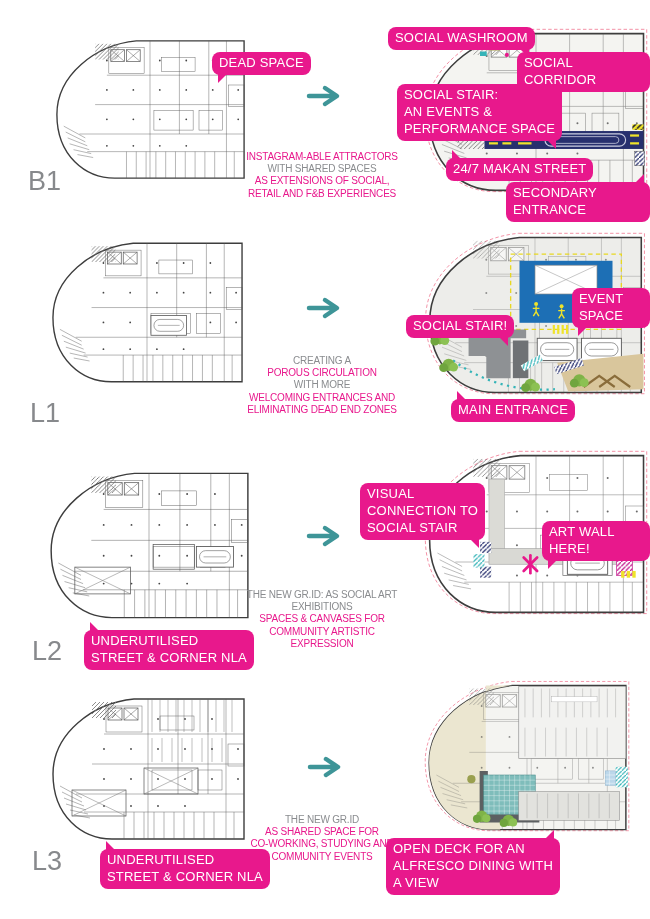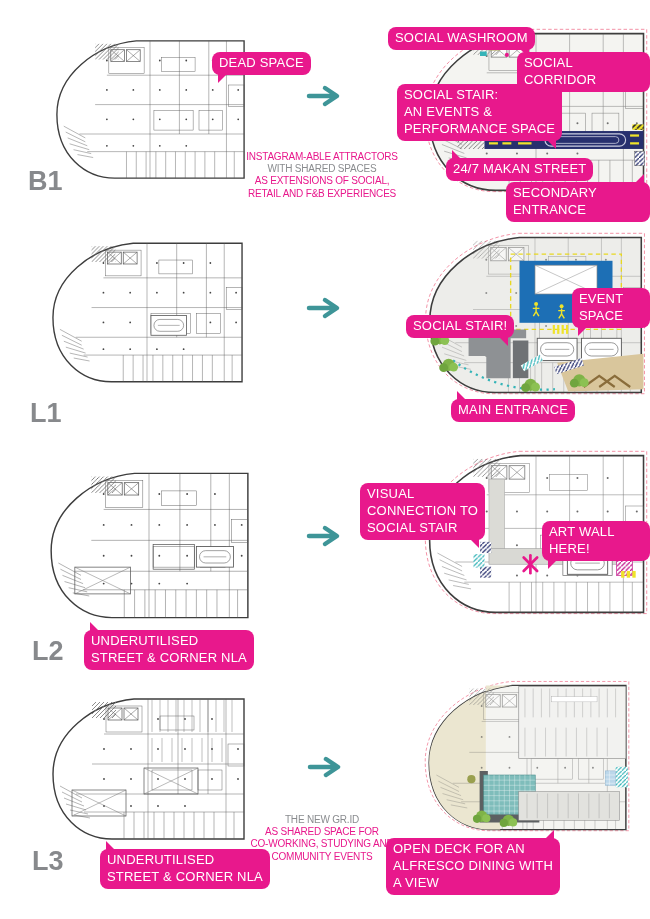--- a/index.html
+++ b/index.html
@@ -5,21 +5,21 @@
   :root{
     --pink:#E8188C;
     --teal:#3E9598;
     --gray:#85878A;
     --line:#4a4a4a;
   }
   html,body{margin:0;padding:0;background:#fff;}
   body{font-family:"Liberation Sans","DejaVu Sans",sans-serif;}
   .canvas{position:relative;width:650px;height:919px;background:#fff;overflow:hidden;}
   .plan{position:absolute;}
-  .floor-title{position:absolute;font-size:27px;font-weight:bold;color:#87898C;letter-spacing:0;}
+  .floor-title{position:absolute;font-size:27px;font-weight:normal;color:#87898C;letter-spacing:0;}
   .arrow{position:absolute;width:36px;height:24px;}
   .midtext{position:absolute;width:190px;text-align:center;font-weight:normal;font-size:10px;line-height:1.22;letter-spacing:-0.2px;margin-top:31px;}
   .mid-line{white-space:pre-line;}
   .t-pink{color:var(--pink);}
   .t-gray{color:#8A8C8F;}
   .callout{position:absolute;background:var(--pink);color:#fff;font-weight:normal;
     font-size:13px;line-height:1.3;letter-spacing:0.2px;padding:3px 7px;border-radius:8px;
     white-space:pre-line;z-index:5;}
   .callout::after{content:"";position:absolute;width:0;height:0;border:0 solid transparent;}
   .tail-bl::after{left:6px;bottom:-8px;border-top:9px solid var(--pink);border-right:9px solid transparent;}
@@ -170,20 +170,27 @@
   <svg class="plan" style="left:48px;top:238px" width="198" height="149" viewBox="0 0 200 150">
     <use href="#plan-outline" fill="#fff" stroke="#3d3d3d" stroke-width="1.4"></use>
     <use href="#plan-guts"></use>
     <use href="#racetrack" x="104" y="78" transform="scale(1)"></use>
   </svg>
   <div class="floor-title" style="left:30px;top:398px">L1</div>
 
   <svg class="arrow" style="left:306px;top:296px" viewBox="0 0 36 24">
     <path d="M3,12 H27 M19,4 L31,12 L19,20" stroke="#3E9598" stroke-width="4.5" fill="none" stroke-linecap="round" stroke-linejoin="round"></path>
   </svg>
+  <div class="midtext" style="left:227px;top:324px">
+    <div class="mid-line t-gray">CREATING A</div>
+    <div class="mid-line t-pink">POROUS CIRCULATION</div>
+    <div class="mid-line t-gray">WITH MORE</div>
+    <div class="mid-line t-pink">WELCOMING ENTRANCES AND</div>
+    <div class="mid-line t-pink">ELIMINATING DEAD END ZONES</div>
+  </div>
 
   <svg class="plan" style="left:424px;top:232px" width="222" height="186" viewBox="0 0 200 168">
     <use href="#plan-outline" fill="none" stroke="#F2899F" stroke-width="0.8" stroke-dasharray="3 2" transform="translate(-4,-4) scale(1.035)"></use>
     <use href="#plan-outline" fill="#EDEDEA" stroke="#3d3d3d" stroke-width="1.4"></use>
     <g opacity="0.55">
         <use href="#plan-guts"></use>
       </g>
     <rect x="78" y="20" width="100" height="68" fill="none" stroke="#E8D820" stroke-width="1.2" stroke-dasharray="4 3"></rect>
     <rect x="86" y="26" width="84" height="56" fill="#1D6FB5"></rect>
     <rect x="100" y="30" width="56" height="26" fill="#fff" stroke="#888" stroke-width="0.6"></rect>
@@ -226,20 +233,27 @@
     <rect x="104" y="74" width="40" height="24" fill="none" stroke="#555" stroke-width="0.7"></rect>
     <use href="#racetrack" x="146" y="76"></use>
   </svg>
   <div class="floor-title" style="left:32px;top:636px">L2</div>
   <div class="callout tail-tl" style="left:84px;top:630px">UNDERUTILISED
 STREET &amp; CORNER NLA</div>
 
   <svg class="arrow" style="left:306px;top:524px" viewBox="0 0 36 24">
     <path d="M3,12 H27 M19,4 L31,12 L19,20" stroke="#3E9598" stroke-width="4.5" fill="none" stroke-linecap="round" stroke-linejoin="round"></path>
   </svg>
+  <div class="midtext" style="left:227px;top:558px">
+    <div class="mid-line t-gray">THE NEW GR.ID: AS SOCIAL ART</div>
+    <div class="mid-line t-gray">EXHIBITIONS</div>
+    <div class="mid-line t-pink">SPACES &amp; CANVASES FOR</div>
+    <div class="mid-line t-pink">COMMUNITY ARTISTIC</div>
+    <div class="mid-line t-pink">EXPRESSION</div>
+  </div>
 
   <svg class="plan" style="left:424px;top:450px" width="224" height="168" viewBox="0 0 200 150">
     <use href="#plan-outline" fill="none" stroke="#F2899F" stroke-width="0.8" stroke-dasharray="3 2" transform="translate(-4,-4) scale(1.035)"></use>
     <use href="#plan-outline" fill="#fff" stroke="#3d3d3d" stroke-width="1.4"></use>
     <g opacity="0.8">
         <use href="#plan-guts"></use>
       </g>
     <rect x="58" y="26" width="14" height="66" fill="#DBDBD6" stroke="#aaa" stroke-width="0.5"></rect>
     <rect x="58" y="88" width="122" height="14" fill="#D9D9D4" stroke="#999" stroke-width="0.5"></rect>
     <g stroke="#E8188C" stroke-width="2.4" stroke-linecap="round">

